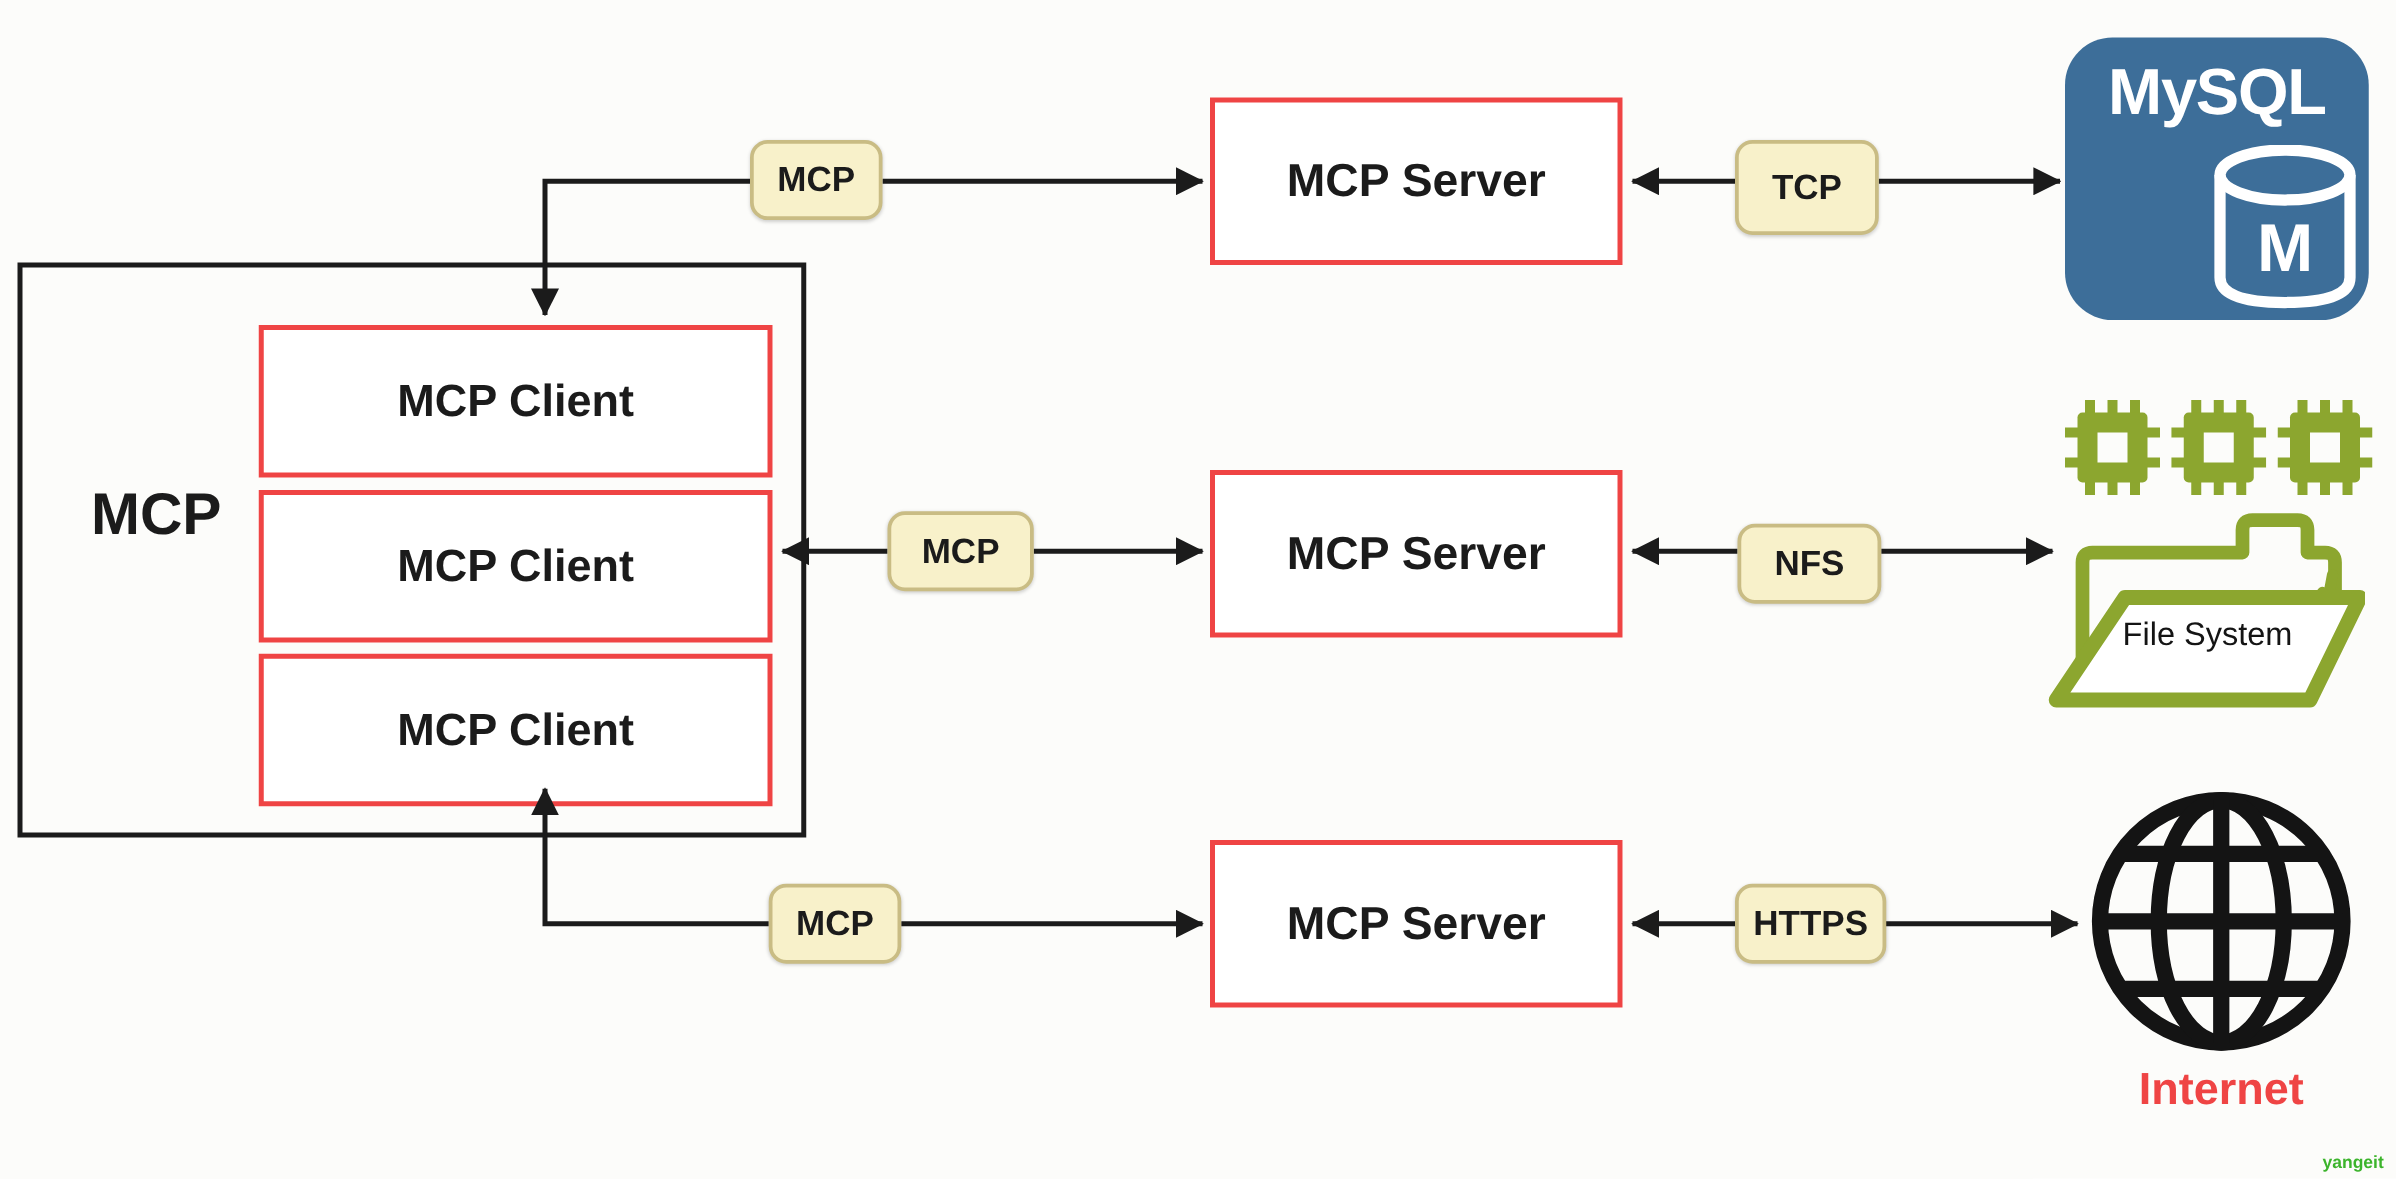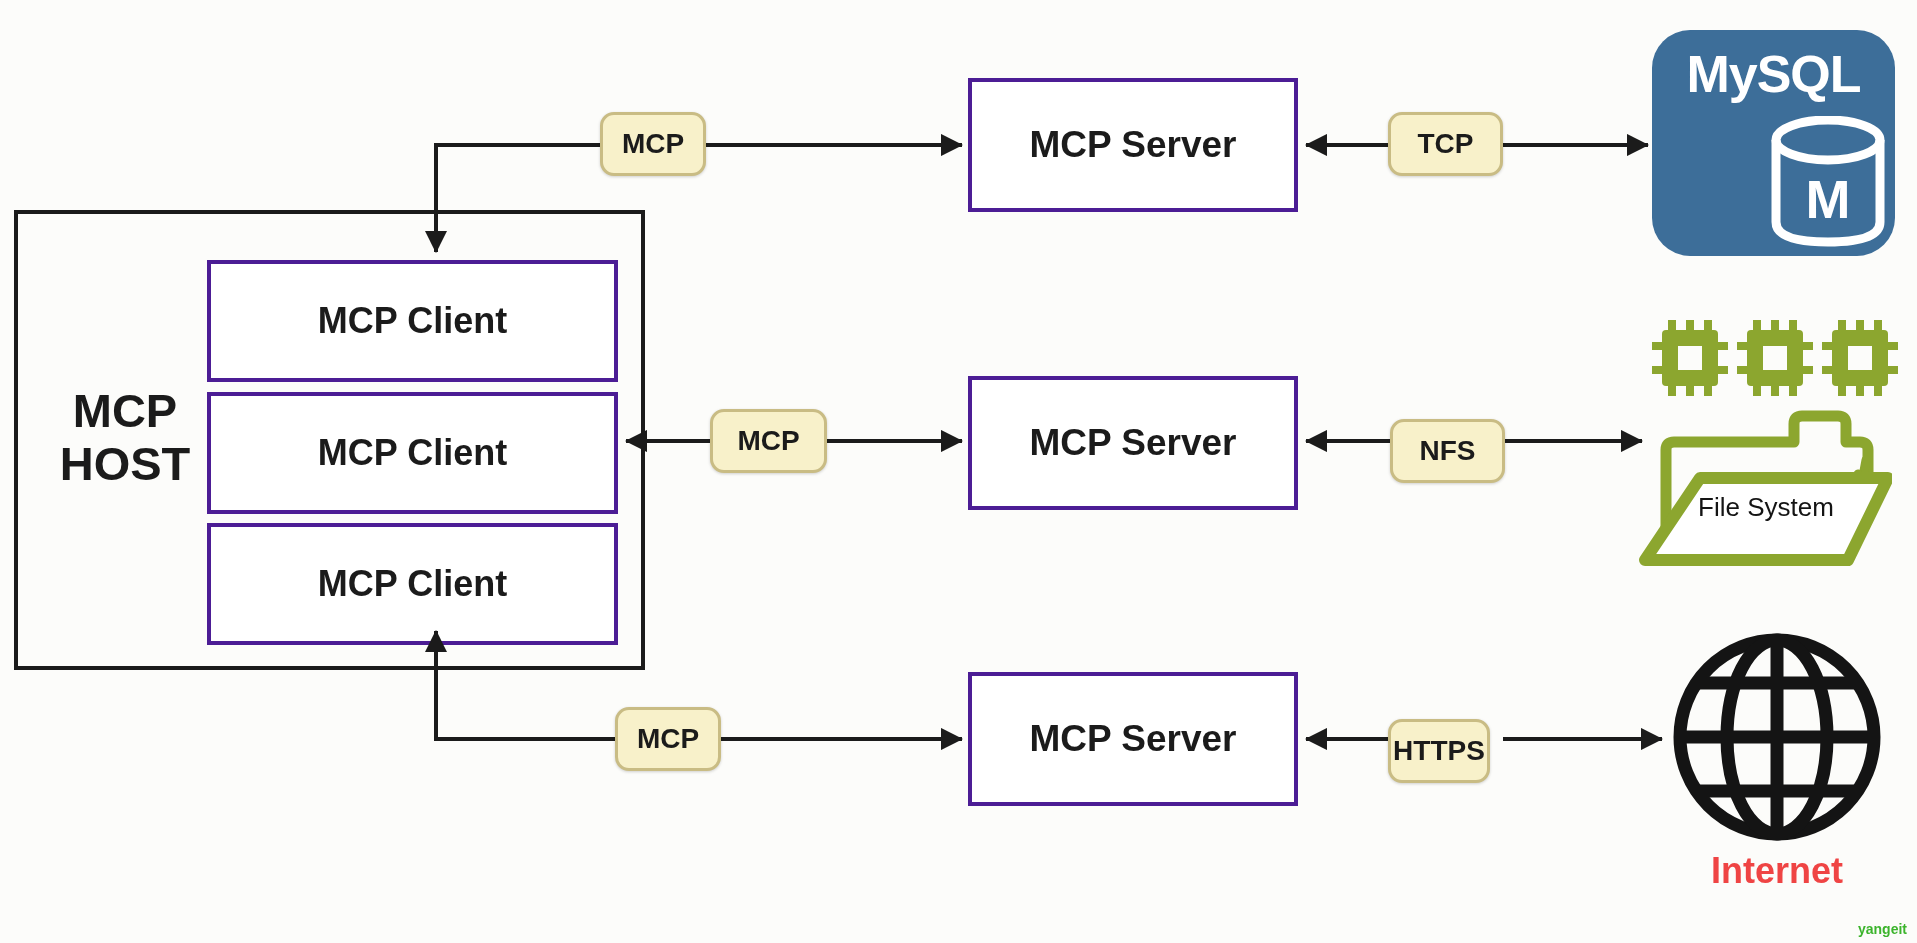--- a/index.html
+++ b/index.html
@@ -5,21 +5,21 @@
   html,body{margin:0;padding:0;background:#ffffff;}
   .canvas{
     position:relative;width:1917px;height:943px;overflow:hidden;
     background:#fcfcfa;
     font-family:"Liberation Sans", sans-serif;
     color:#1b1b1b;
   }
   .abs{position:absolute;}
   
   .node-box{
-    position:absolute;background:#ffffff;border:4px solid #4c1d95;
+    position:absolute;background:#ffffff;border:4px solid #ef4444;
     display:flex;align-items:center;justify-content:center;
     font-weight:bold;z-index:2;box-sizing:border-box;
   }
   .host-box{
     position:absolute;left:14px;top:210px;width:631px;height:460px;
     border:4px solid #1b1b1b;background:transparent;z-index:1;box-sizing:border-box;
   }
   .host-label{
     position:absolute;left:25px;top:385px;width:200px;text-align:center;
     font-size:47px;font-weight:bold;line-height:1.12;z-index:2;
@@ -62,21 +62,20 @@
   }
 </style>
 </head>
 <body>
 
 <div class="canvas">
 
   <div class="host-box"></div>
   <div class="host-label">
     <div>MCP</div>
-    <div>HOST</div>
   </div>
 
   <div class="node-box client-box" style="top:260px;">
     <span>MCP Client</span>
   </div>
   <div class="node-box client-box" style="top:392px;">
     <span>MCP Client</span>
   </div>
   <div class="node-box client-box" style="top:523px;">
     <span>MCP Client</span>
@@ -94,27 +93,27 @@
 
   <div class="pill" style="left:600px;top:112px;width:106px;height:64px;">
     <span>MCP</span>
   </div>
   <div class="pill" style="left:710px;top:409px;width:117px;height:64px;">
     <span>MCP</span>
   </div>
   <div class="pill" style="left:615px;top:707px;width:106px;height:64px;">
     <span>MCP</span>
   </div>
-  <div class="pill" style="left:1388px;top:112px;width:115px;height:64px;">
+  <div class="pill" style="left:1388px;top:112px;width:115px;height:76px;">
     <span>TCP</span>
   </div>
   <div class="pill" style="left:1390px;top:419px;width:115px;height:64px;">
     <span>NFS</span>
   </div>
-  <div class="pill" style="left:1388px;top:707px;width:102px;height:64px;margin-top:12px;">
+  <div class="pill" style="left:1388px;top:707px;width:121px;height:64px;">
     <span>HTTPS</span>
   </div>
 
   <svg class="wires" width="1917" height="943" viewBox="0 0 1917 943">
     <defs>
       <marker id="ah" viewBox="0 0 10 10" refX="9.5" refY="5" markerWidth="5.6" markerHeight="5.6" orient="auto-start-reverse">
         <path d="M0,0 L10,5 L0,10 z" fill="#1b1b1b"></path>
       </marker>
     </defs>
     <g stroke="#1b1b1b" stroke-width="4" fill="none">

